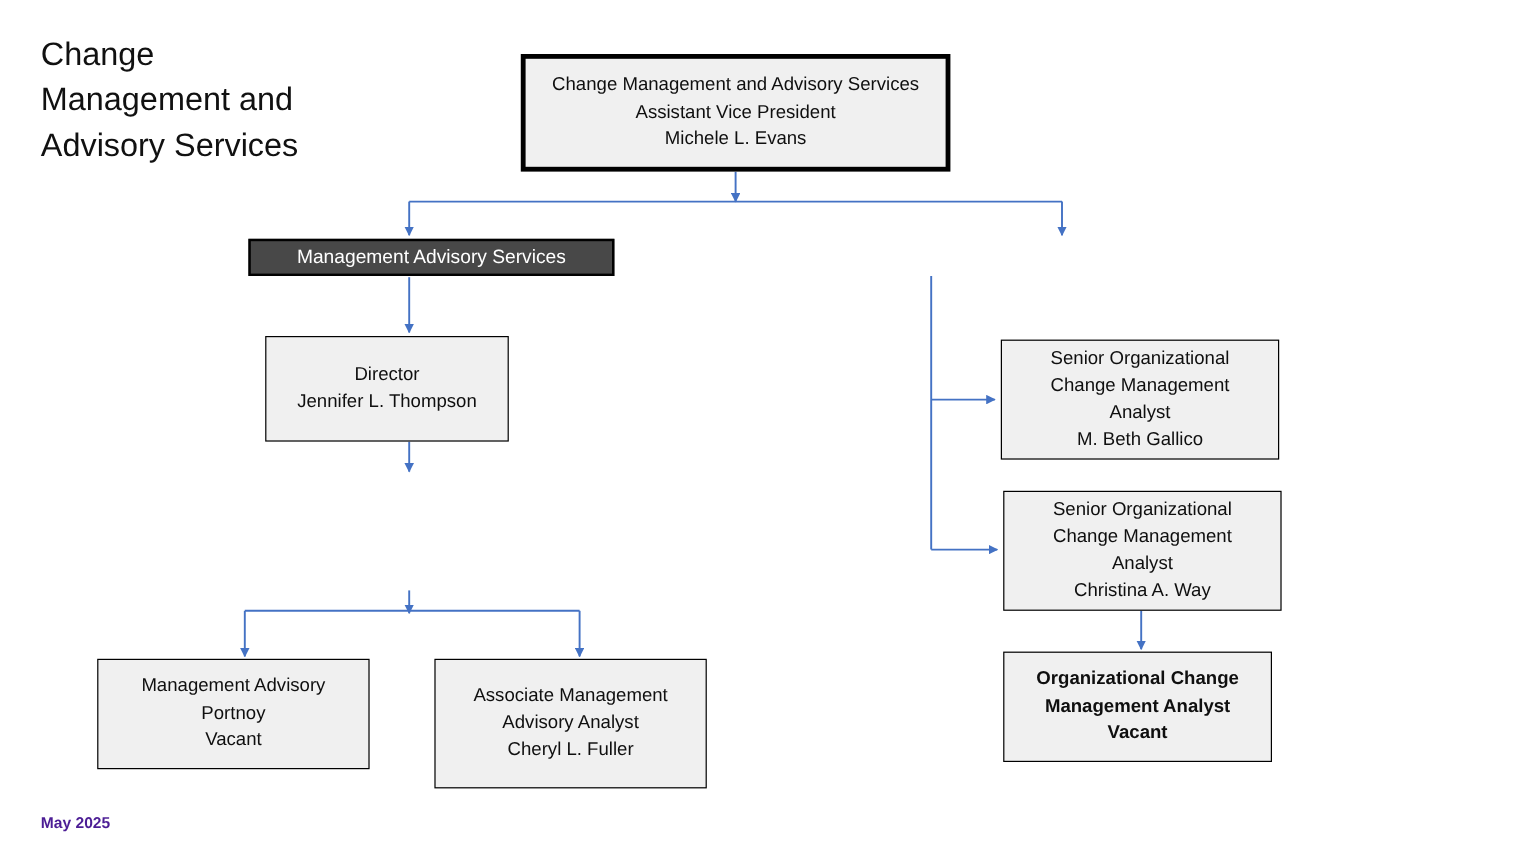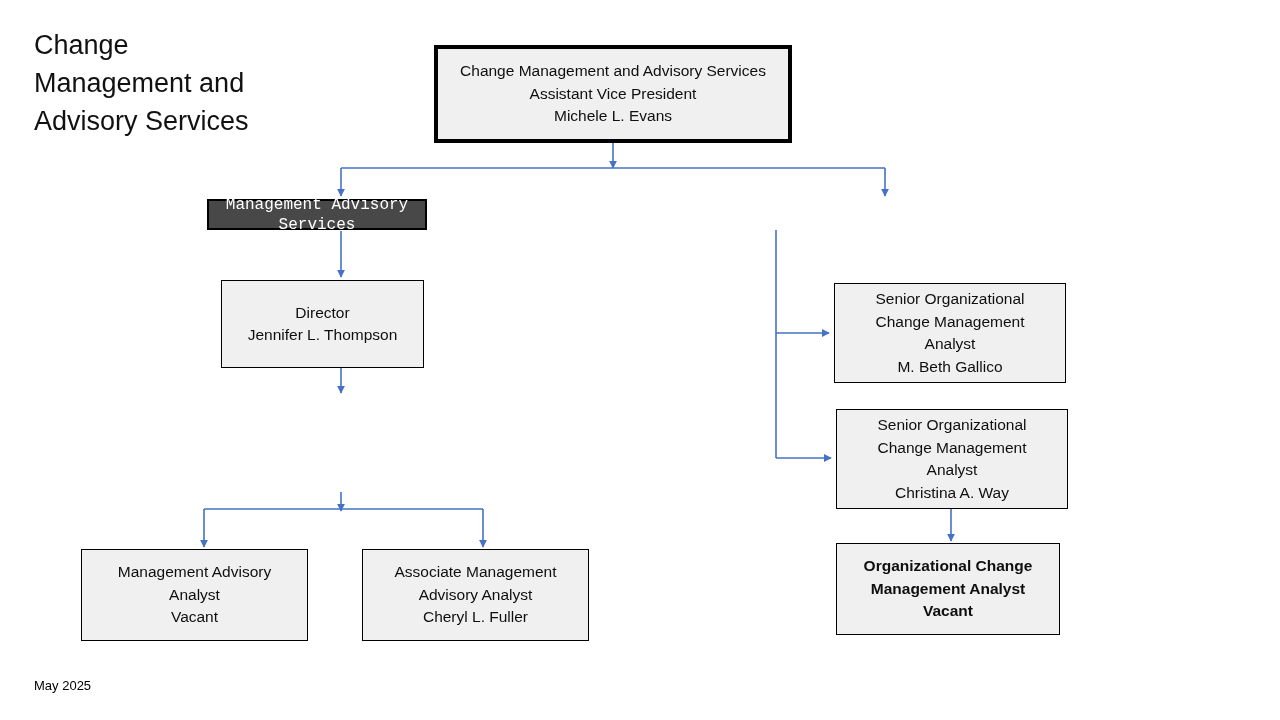--- a/index.html
+++ b/index.html
@@ -32,21 +32,22 @@
     font-weight: 400;
     white-space: pre-line;
   }
 
   
   #footer-date {
     position: absolute;
     left: 34px;
     top: 678px;
     font-size: 13px;
-    color: #000000;
+    color: #4c1d95;
+    font-weight: bold;
   }
 
   
   .node {
     position: absolute;
     box-sizing: border-box;
     display: flex;
     align-items: center;
     justify-content: center;
     text-align: center;
@@ -118,32 +119,32 @@
       <line x1="776" y1="458" x2="831" y2="458" marker-end="url(#arrow)"></line>
 
       <line x1="951" y1="503" x2="951" y2="541" marker-end="url(#arrow)"></line>
     </g>
   </svg>
 
   <div class="node root" style="left:434px; top:45px; width:358px; height:98px;">Change Management and Advisory Services
 Assistant Vice President
 Michele L. Evans</div>
 
-  <div class="node dept" style="left:207px; top:199px; width:220px; height:31px;font-family:Liberation Mono, monospace;">Management Advisory Services</div>
+  <div class="node dept" style="left:207px; top:199px; width:305px; height:31px;">Management Advisory Services</div>
 
 
   <div class="node" style="left:221px; top:280px; width:203px; height:88px;">Director
 Jennifer L. Thompson</div>
 
 
   <div class="node" style="left:81px; top:549px; width:227px; height:92px;">Management Advisory
-Analyst
+Portnoy
 Vacant</div>
 
-  <div class="node" style="left:362px; top:549px; width:227px; height:92px;">Associate Management
+  <div class="node" style="left:362px; top:549px; width:227px; height:108px;">Associate Management
 Advisory Analyst
 Cheryl L. Fuller</div>
 
   <div class="node" style="left:834px; top:283px; width:232px; height:100px;">Senior Organizational
 Change Management
 Analyst
 M. Beth Gallico</div>
 
   <div class="node" style="left:836px; top:409px; width:232px; height:100px;">Senior Organizational
 Change Management

